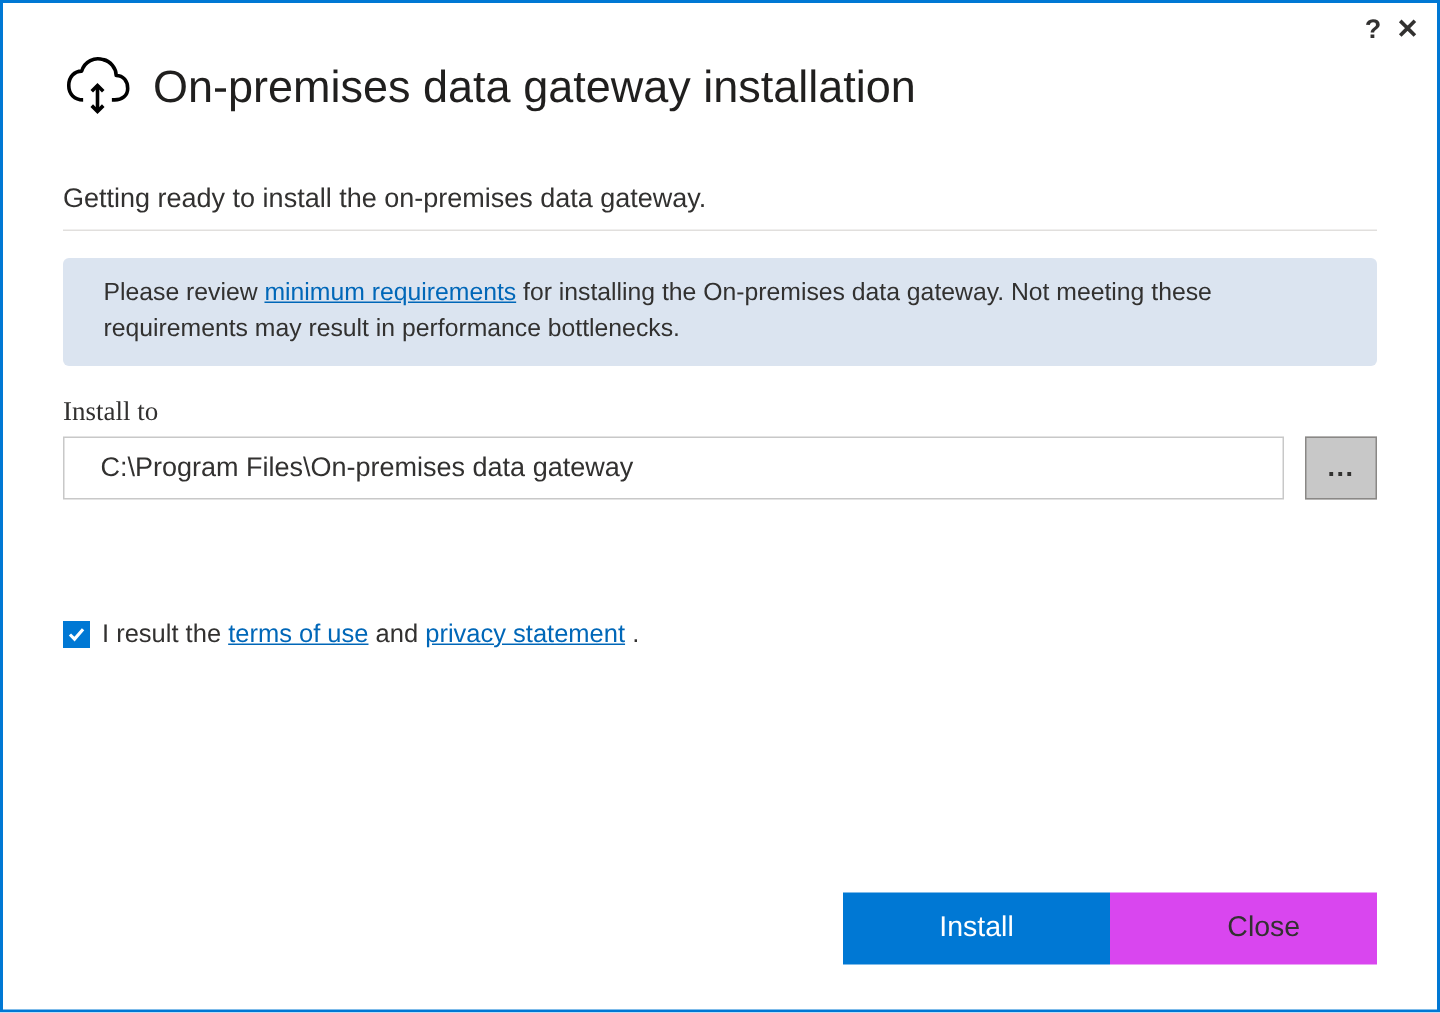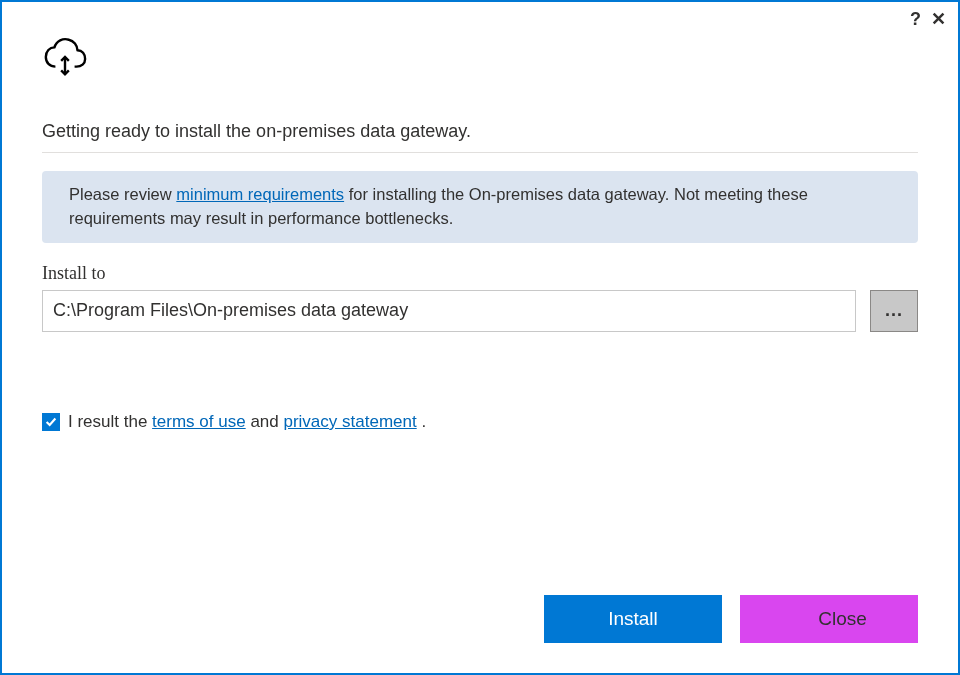--- a/index.html
+++ b/index.html
@@ -88,21 +88,21 @@
       font-family: Liberation Serif, serif;
     }
     .path-row {
       display: flex;
       gap: 14px;
       align-items: stretch;
     }
     .path-input {
       flex: 1;
       border: 1px solid #c8c8c8;
-      padding: 8px 10px;
+      padding: 8px 24px;
       font-size: 18px;
       font-family: inherit;
       color: #323130;
       height: 42px;
     }
     .browse-btn {
       width: 48px;
       height: 42px;
       background: #c8c8c8;
       border: 1px solid #8a8886;
@@ -133,21 +133,21 @@
       flex-shrink: 0;
     }
     .checkbox svg {
       width: 14px;
       height: 14px;
     }
     .footer {
       padding: 0 40px 30px 40px;
       display: flex;
       justify-content: flex-end;
-      gap: 18px;
+      gap: 0;
     }
     .btn {
       width: 178px;
       height: 48px;
       border: none;
       font-size: 19px;
       font-family: inherit;
       cursor: pointer;
     }
     .btn-primary {
@@ -174,20 +174,21 @@
 
     <div class="header">
       <span class="icon">
         <svg viewBox="0 0 48 48" fill="none" stroke="#000" stroke-width="2.5">
           <path d="M14 34 C8 34 4 30 4 24 C4 18 8 14 13 14 C15 7 22 4 28 6 C33 7 37 12 37 17 C42 17 45 21 45 26 C45 31 41 34 36 34 L34 34" stroke-linejoin="round"></path>
           <line x1="24" y1="24" x2="24" y2="42"></line>
           <polyline points="20,28 24,24 28,28"></polyline>
           <polyline points="20,38 24,42 28,38"></polyline>
         </svg>
       </span>
+      <h1>On-premises data gateway installation</h1>
     </div>
 
     <div class="subtitle">Getting ready to install the on-premises data gateway.</div>
 
     <div class="info-banner">
       <span>Please review </span><span class="link">minimum requirements</span><span> for installing the On-premises data gateway. Not meeting these requirements may result in performance bottlenecks.</span>
     </div>
 
     <div class="field-label">Install to</div>
     <div class="path-row">

